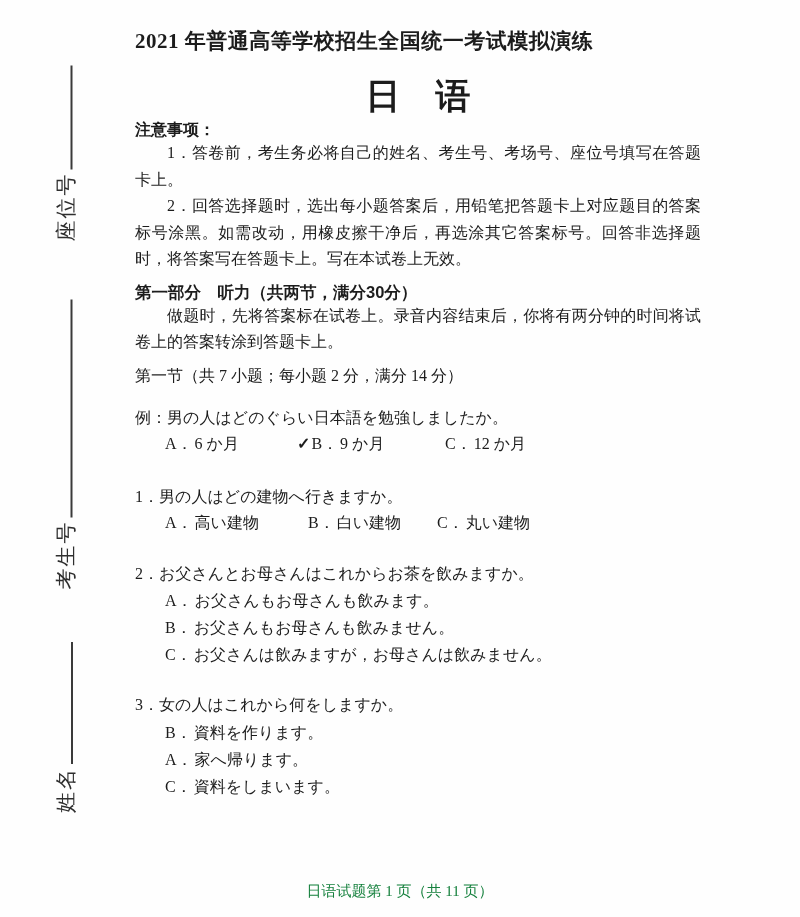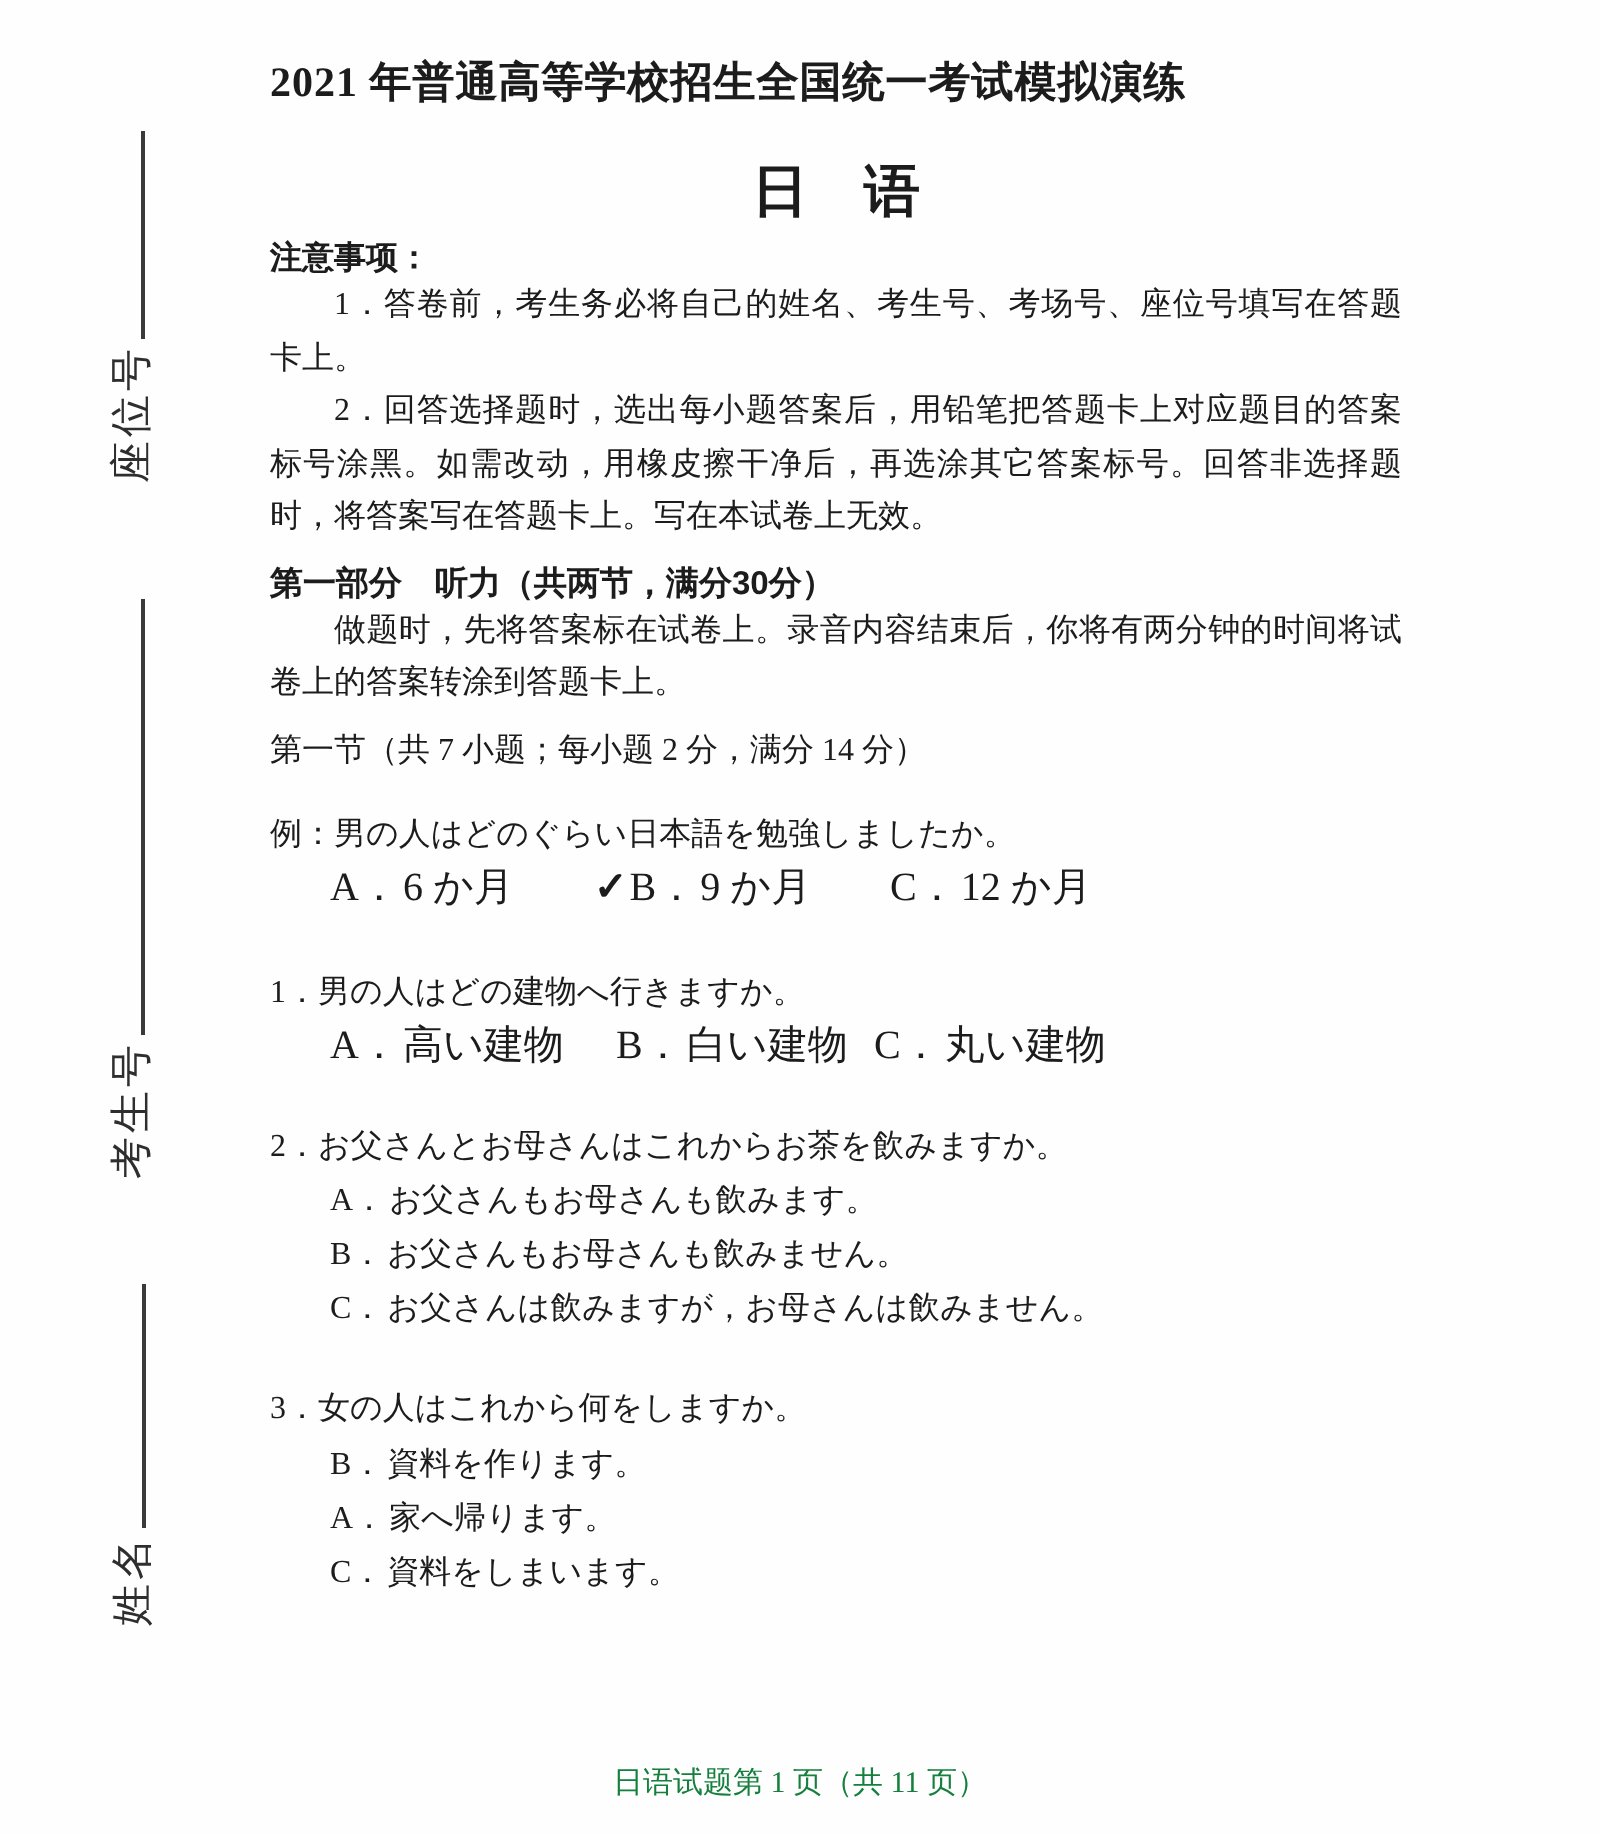--- a/index.html
+++ b/index.html
@@ -44,21 +44,21 @@
   .exam-title {
     margin-top: 27px;
     font-size: 21px;
     font-weight: bold;
     letter-spacing: 0.5px;
     line-height: 29px;
   }
   .subject-title {
     margin-top: 22px;
     text-align: center;
-    font-size: 28px;
+    font-size: 35px;
     font-weight: bold;
     line-height: 36px;
     font-family: "Liberation Sans", "DejaVu Sans", sans-serif;
   }
   .notice-heading {
     margin-top: 6px;
     font-size: 16px;
     font-weight: bold;
     line-height: 20px;
     font-family: "Liberation Sans", "DejaVu Sans", sans-serif;
@@ -81,21 +81,21 @@
   .section-heading {
     margin-top: 9px;
     font-size: 16px;
     line-height: 22px;
   }
   .gap-top-18 { margin-top: 18px; }
   .gap-top-26 { margin-top: 26px; }
   .gap-top-24 { margin-top: 24px; }
 
   .q-line { font-size: 16px; line-height: 26.5px; }
-  .options-row { padding-left: 30px; font-size: 20px; line-height: 26.5px; white-space: nowrap; }
+  .options-row { padding-left: 30px; font-size: 16px; line-height: 26.5px; white-space: nowrap; }
   .opt-inline { display: inline-block; }
   .ex-a { width: 132px; } .ex-b { width: 148px; }
   .q1-a { width: 143px; } .q1-b { width: 129px; }
   .opt-line { padding-left: 30px; font-size: 16px; line-height: 27px; }
   .opt-key { margin-right: 2px; }
   .check { font-weight: bold; margin-right: 1px; }
 
   .footer {
     position: absolute;
     left: 0;

